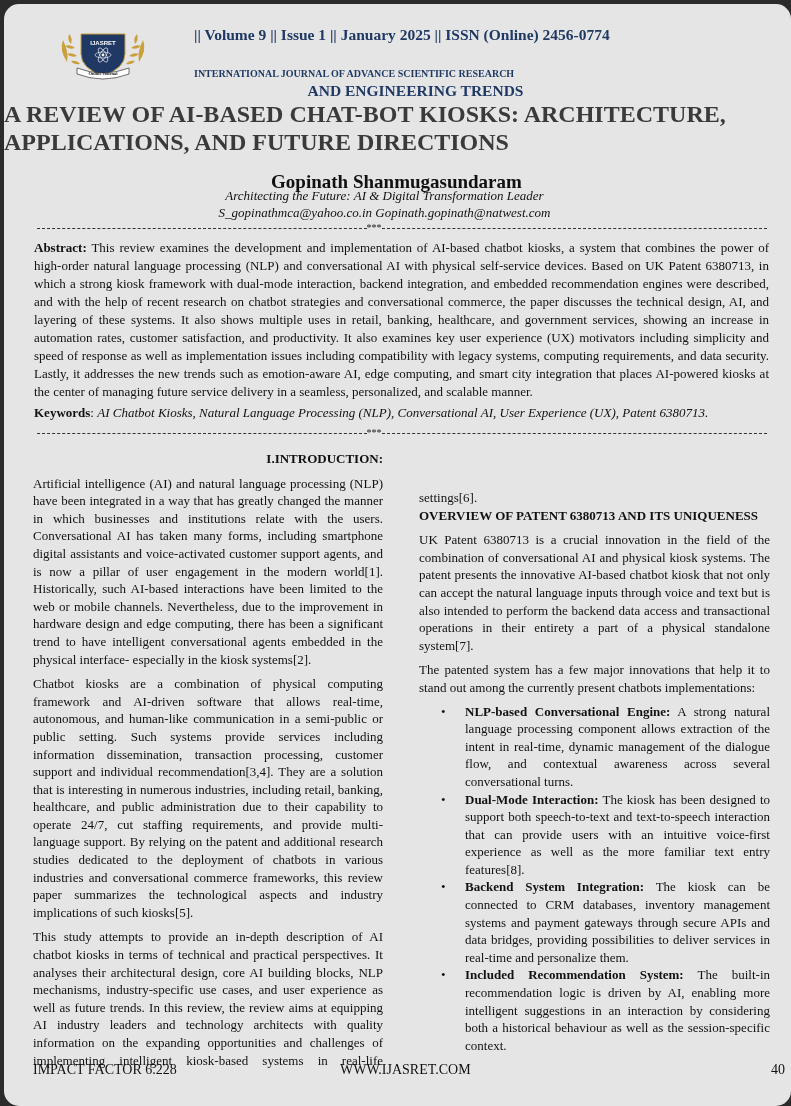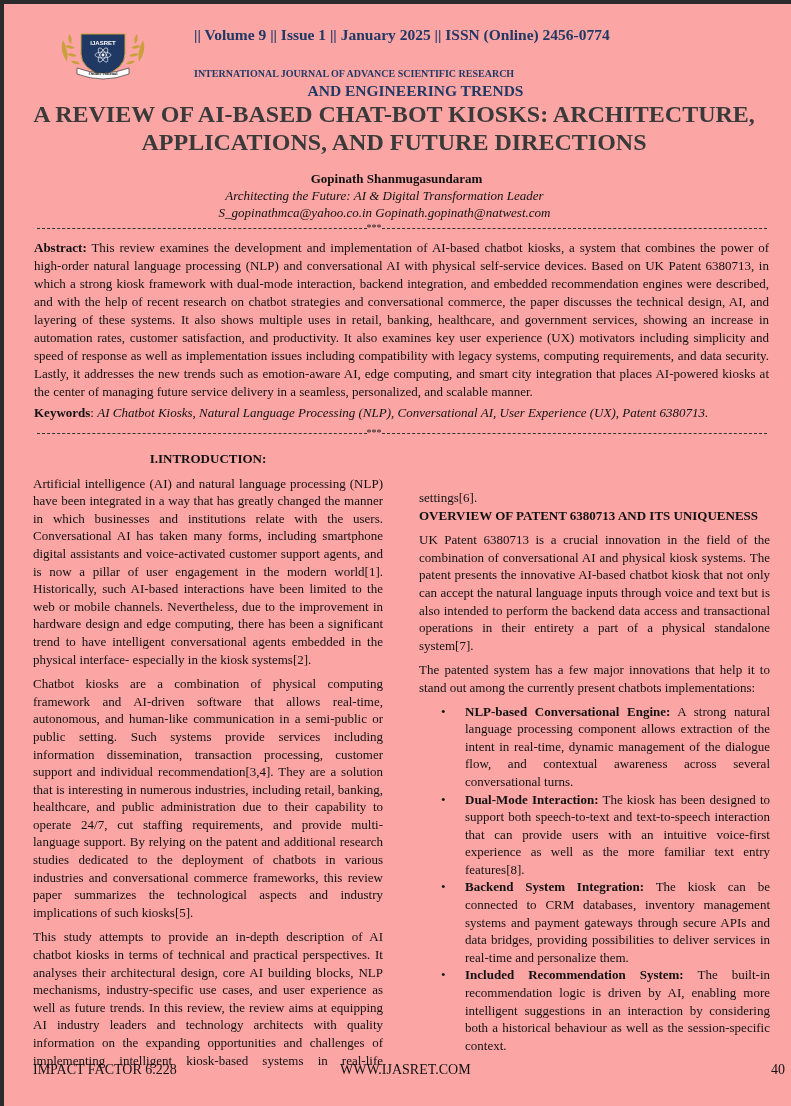--- a/index.html
+++ b/index.html
@@ -5,45 +5,46 @@
     html, body { margin: 0; padding: 0; }
     body {
       width: 791px; height: 1106px; overflow: hidden;
       background: #2b2b2b;
       font-family: "Liberation Serif", serif;
       color: #111;
     }
     .page {
       position: absolute; left: 4px; top: 4px;
       width: 787px; height: 1102px;
-      background: #fca5a5;
+      background: #e5e5e5;
       overflow: hidden;
+      border-radius: 15px;
     }
     .logo {
       position: absolute; left: 51px; top: 24px; width: 96px; height: 54px;
     }
     .hdr-line1 {
       position: absolute; left: 190px; top: 22px;
       font-size: 15.5px; font-weight: bold; color: #1f3864; white-space: nowrap;
     }
     .hdr-line2 {
       position: absolute; left: 190px; top: 64px;
       font-size: 10px; font-weight: bold; color: #1f3864; white-space: nowrap;
     }
     .hdr-line3 {
       position: absolute; left: 0; width: 787px; top: 78px; text-align: center;
       font-size: 15.5px; font-weight: bold; color: #1f3864; padding-left: 18px;
     }
     .title {
-      position: absolute; left: 0; width: 780px; top: 96px; text-align: center;
+      position: absolute; left: 0; width: 780px; top: 96px; text-align: left;
       font-size: 24px; font-weight: bold; color: #3a3a3a; line-height: 28px;
     }
     .author {
       position: absolute; left: 0; width: 785px; top: 167px; text-align: center;
-      font-size: 13px; font-weight: bold;
+      font-size: 19px; font-weight: bold;
     }
     .affil, .email {
       position: absolute; left: 0; width: 761px; text-align: center;
       font-size: 13px; font-style: italic;
     }
     .affil { top: 184px; }
     .email { top: 201px; }
     .sep {
       position: absolute; left: 30px; width: 735px;
       font-size: 10px; line-height: 10px; letter-spacing: 0px;
@@ -61,21 +62,21 @@
       position: absolute; left: 30px; width: 735px; top: 400px;
       font-size: 13px; line-height: 18px;
     }
     .col {
       position: absolute; top: 446px; font-size: 13px; line-height: 17.6px;
       text-align: justify;
     }
     .col-left { left: 29px; width: 350px; }
     .col-right { left: 415px; width: 351px; margin-top: 39px; }
     .col p { margin: 0 0 7px 0; }
-    .sec-h { text-align: center; font-weight: bold; margin: 0; }
+    .sec-h { text-align: right; font-weight: bold; margin: 0; }
     .sub-h { font-weight: bold; margin: 0; text-align: left; }
     ul.bul { margin: 6px 0 0 0; padding: 0 0 0 46px; list-style: none; }
     ul.bul li { position: relative; margin: 0 0 0 0; }
     ul.bul li .bullet { position: absolute; left: -24px; top: 0; }
     .footer {
       position: absolute; top: 1058px; font-size: 14px; white-space: nowrap;
     }
     .f-left { left: 29px; }
     .f-mid { left: 336px; }
     .f-right { left: 744px; margin-left: 23px; }

